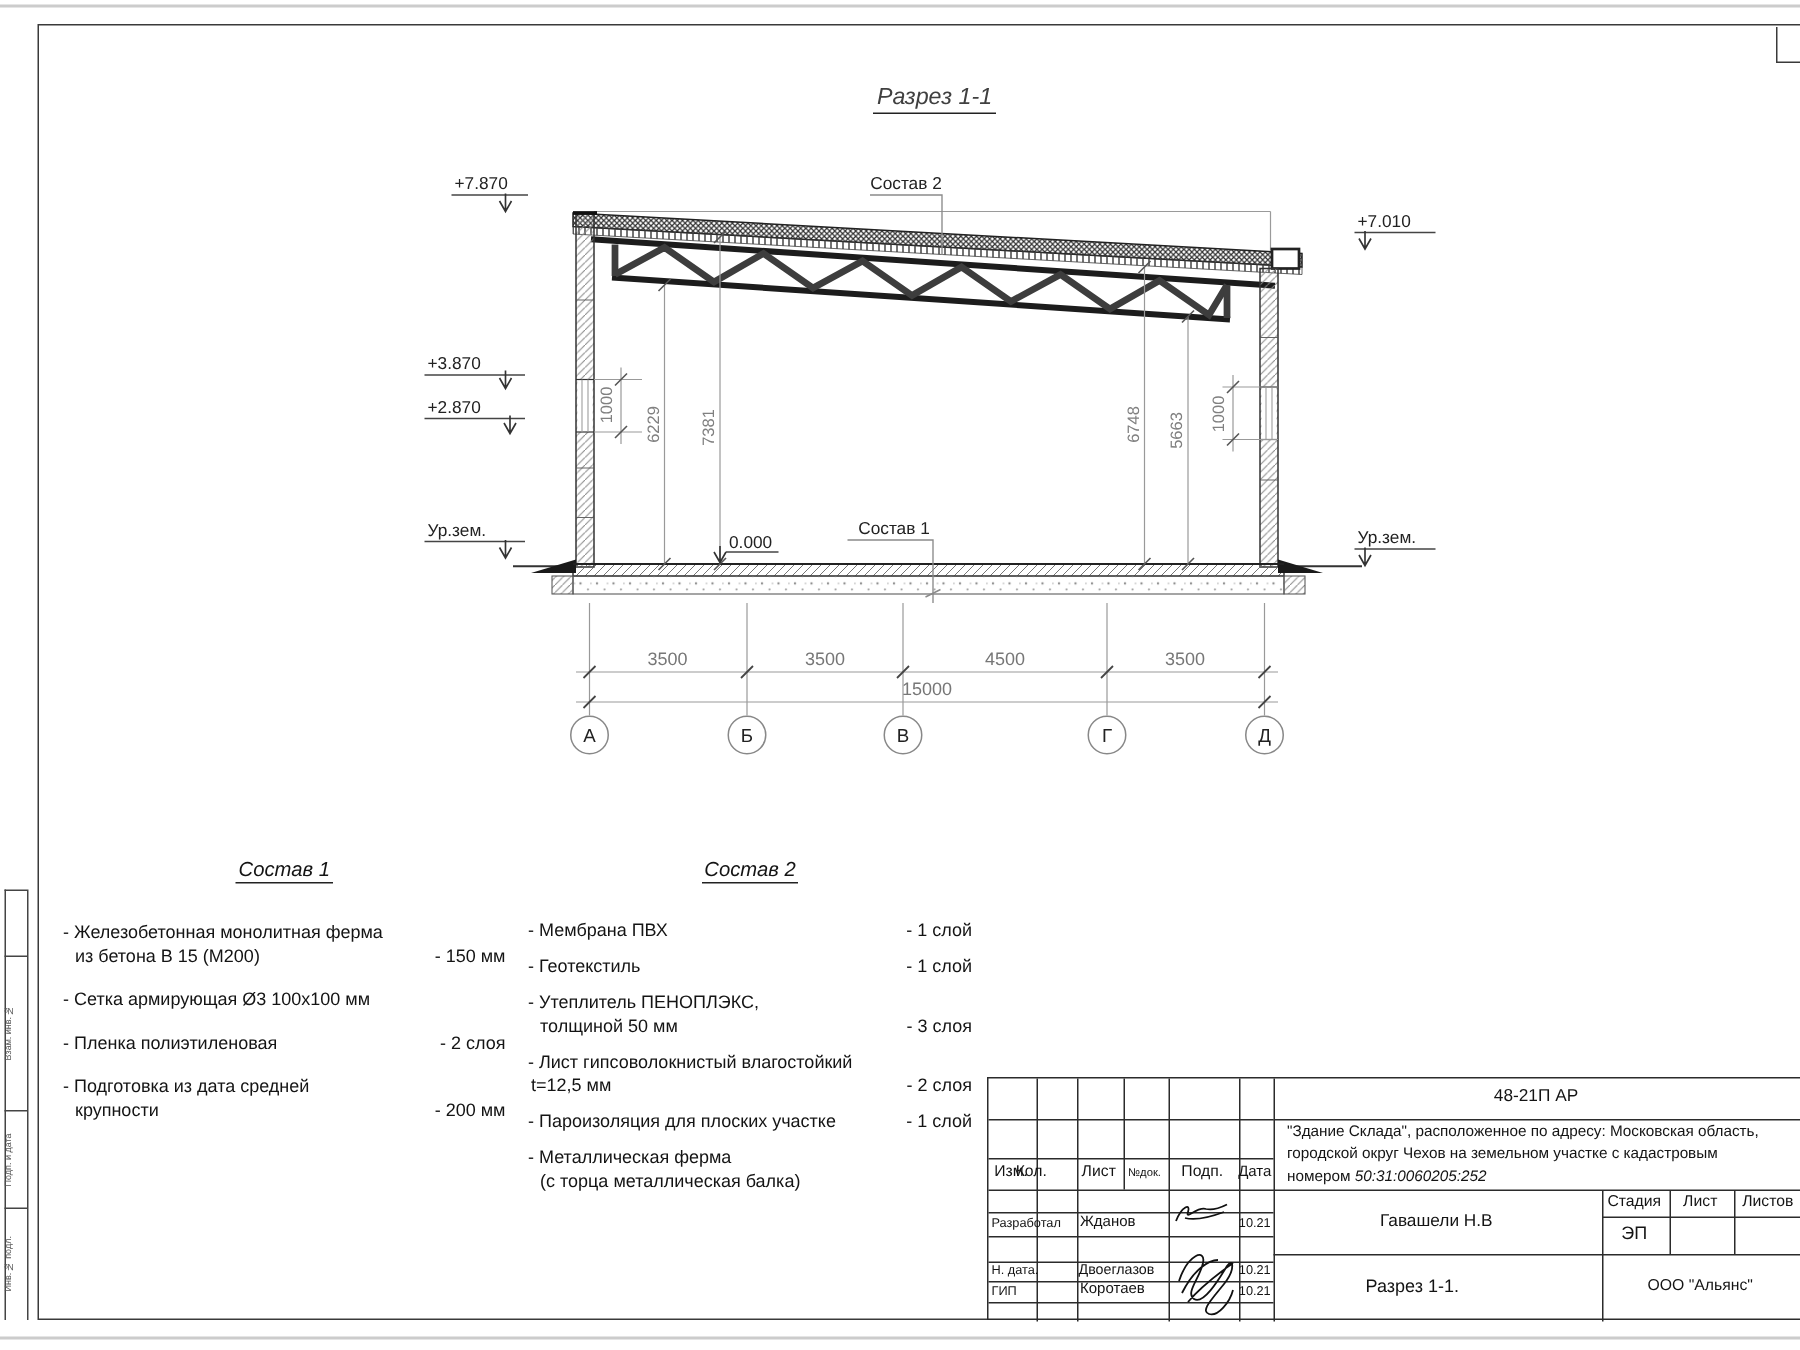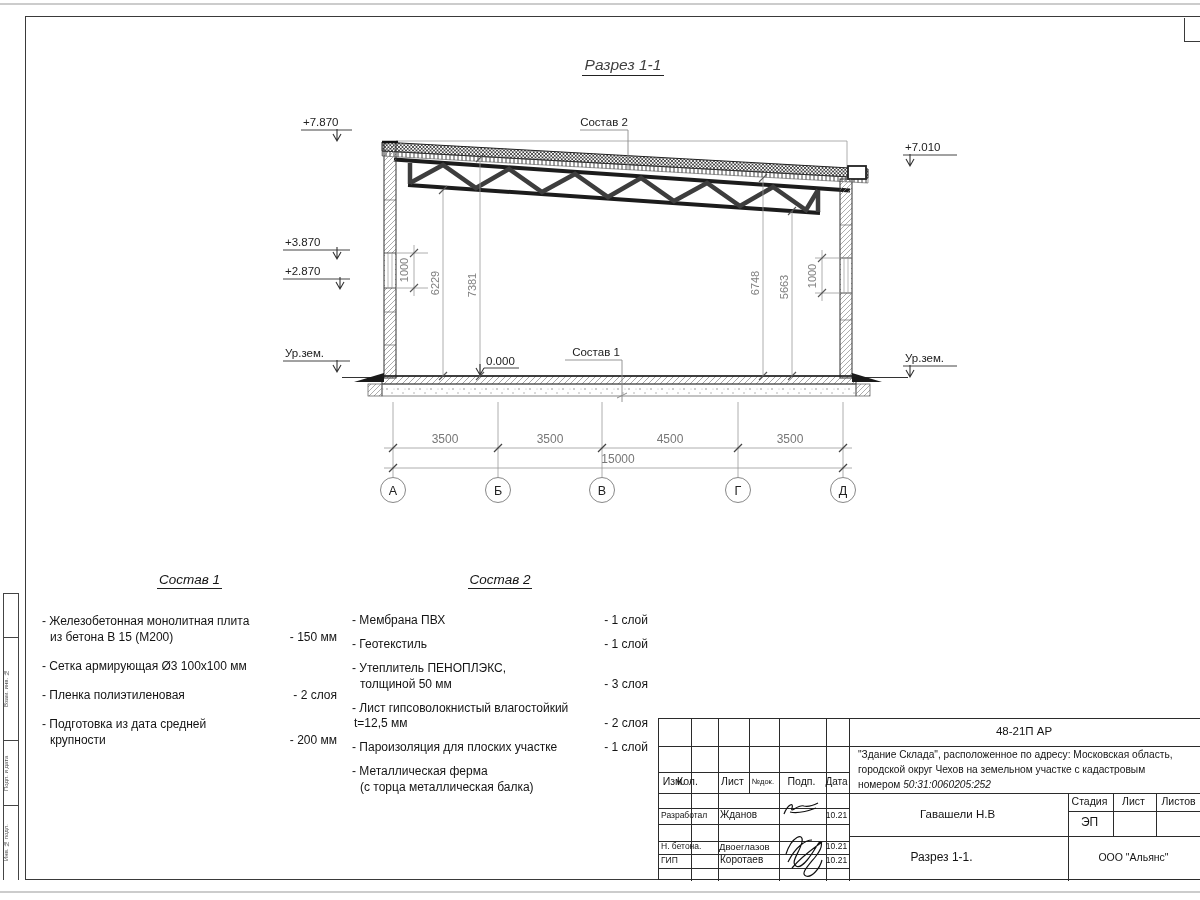--- a/index.html
+++ b/index.html
@@ -267,21 +267,21 @@
 </svg>
 
 <div class="main-title">
   <span>Разрез 1-1</span>
 </div>
 
 <div id="comp1" class="comp-list">
   <div class="comp-title"><span>Состав 1</span></div>
   <div class="comp-item">
     <div class="txt">
-          <div>- Железобетонная  монолитная плита</div>
+          <div>- Железобетонная  монолитная ферма</div>
           <div class="l2">из бетона В 15 (М200)</div>
         </div>
     <div class="val">- 150 мм</div>
   </div>
   <div class="comp-item">
     <div class="txt">
           <div>- Сетка армирующая Ø3 100x100 мм</div>
         </div>
   </div>
   <div class="comp-item">
@@ -371,21 +371,21 @@
   <div class="tb-text c" style="left:674px;top:771px;width:27px;height:21px;line-height:21px;font-size:10.5px;">Кол.</div>
   <div class="tb-text c" style="left:717px;top:771px;width:31px;height:21px;line-height:21px;font-size:10.5px;">Лист</div>
   <div class="tb-text c" style="left:748px;top:771px;width:30px;height:21px;line-height:21px;font-size:7.5px;">№док.</div>
   <div class="tb-text c" style="left:778px;top:771px;width:47px;height:21px;line-height:21px;font-size:10.5px;">Подп.</div>
   <div class="tb-text c" style="left:825px;top:771px;width:23px;height:21px;line-height:21px;font-size:10px;">Дата</div>
 
   <div class="tb-text" style="left:661px;top:807px;width:57px;height:16px;line-height:16px;font-size:8.5px;">Разработал</div>
   <div class="tb-text" style="left:720px;top:807px;width:56px;height:16px;line-height:16px;font-size:10px;">Жданов</div>
   <div class="tb-text c" style="left:825px;top:807px;width:23px;height:16px;line-height:16px;font-size:8.5px;">10.21</div>
 
-  <div class="tb-text" style="left:661px;top:840px;width:57px;height:13px;line-height:13px;font-size:8.5px;">Н. бетона.</div>
+  <div class="tb-text" style="left:661px;top:840px;width:57px;height:13px;line-height:13px;font-size:8.5px;">Н. дата.</div>
   <div class="tb-text" style="left:719px;top:840px;width:57px;height:13px;line-height:13px;font-size:9.5px;">Двоеглазов</div>
   <div class="tb-text c" style="left:825px;top:840px;width:23px;height:13px;line-height:13px;font-size:8.5px;">10.21</div>
 
   <div class="tb-text" style="left:661px;top:853px;width:57px;height:14px;line-height:14px;font-size:8.5px;">ГИП</div>
   <div class="tb-text" style="left:720px;top:853px;width:56px;height:14px;line-height:14px;font-size:10px;">Коротаев</div>
   <div class="tb-text c" style="left:825px;top:853px;width:23px;height:14px;line-height:14px;font-size:8.5px;">10.21</div>
 
   <div class="tb-text c" style="left:848px;top:718px;width:352px;height:27px;line-height:27px;font-size:11.5px;">48-21П АР</div>
   <div class="tb-text" style="left:858px;top:747px;width:338px;font-size:10.2px;line-height:15px;">
     <div>"Здание Склада", расположенное по адресу: Московская область,</div>

